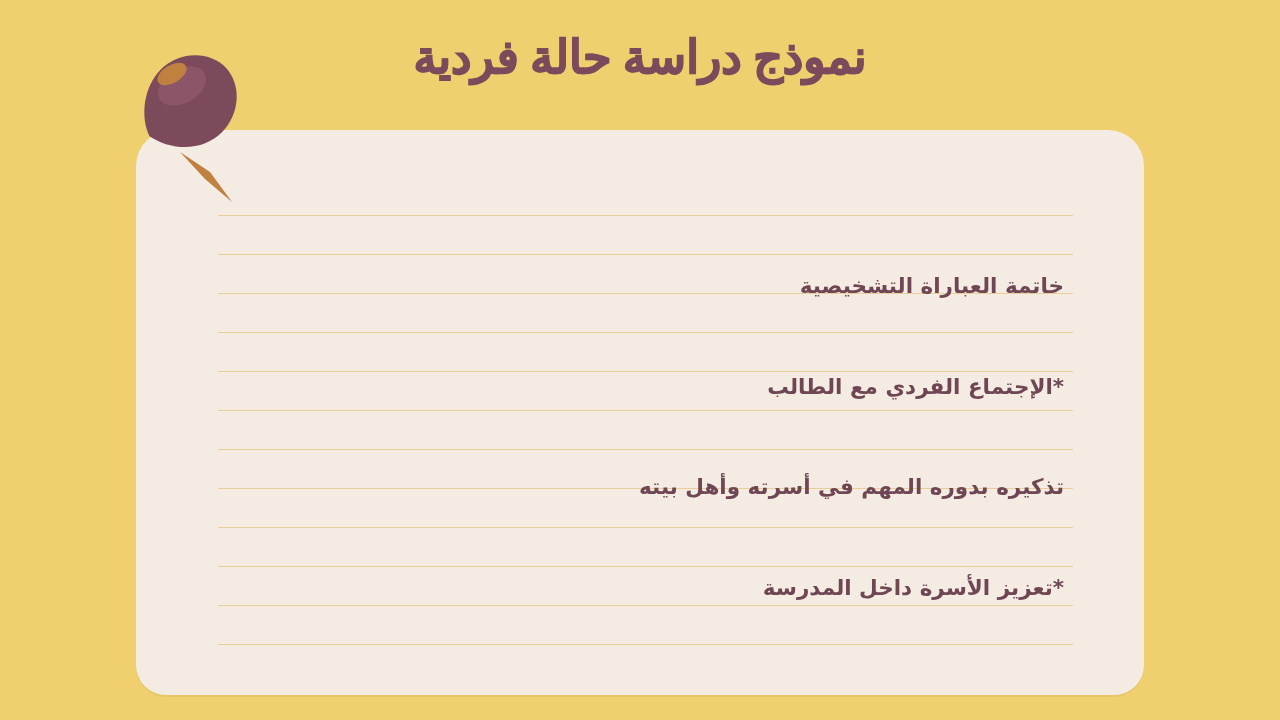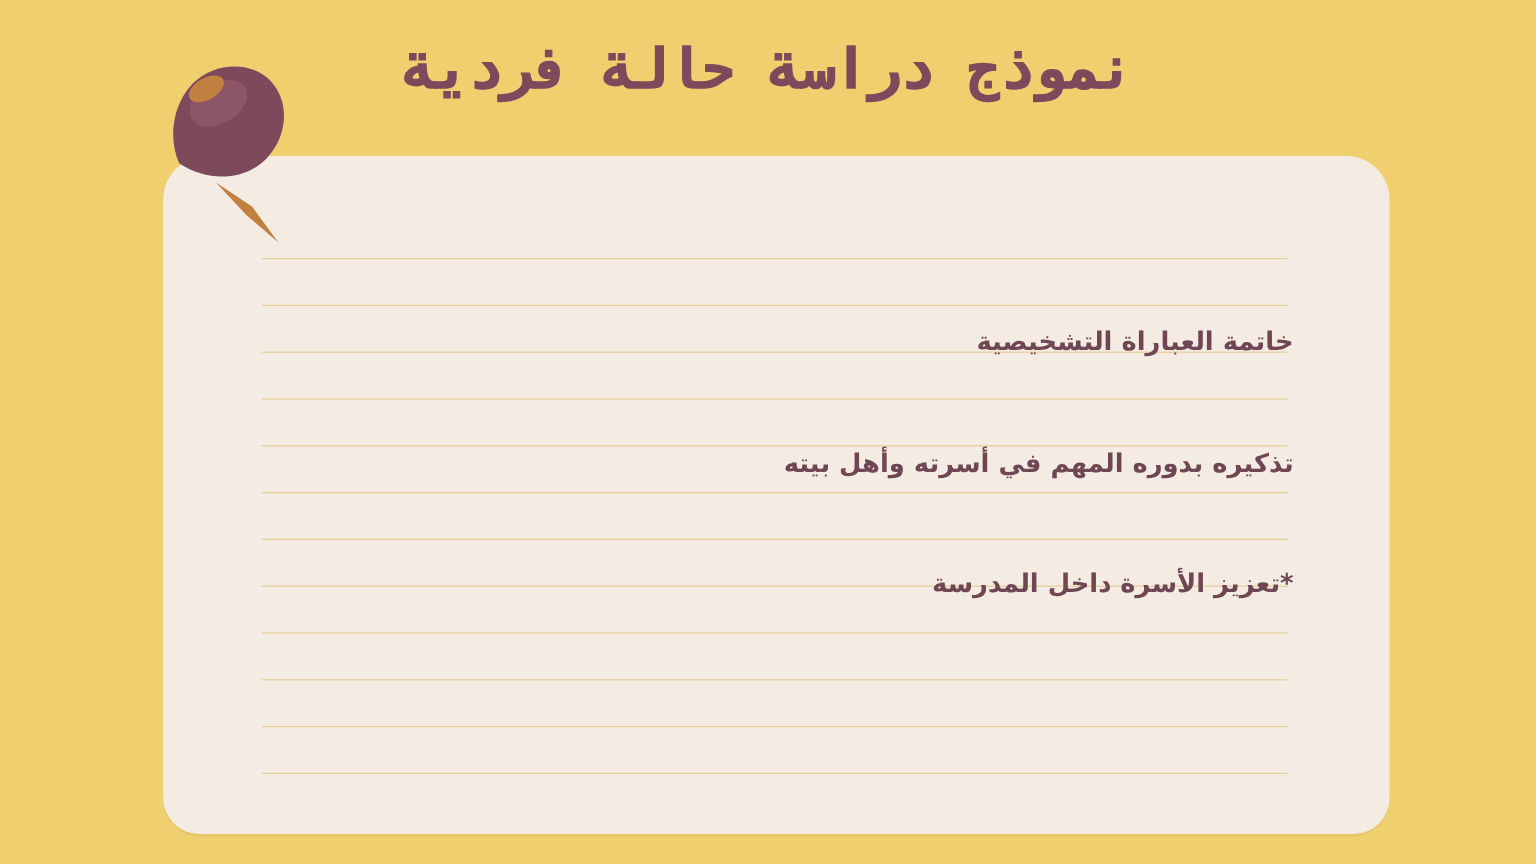--- a/index.html
+++ b/index.html
@@ -21,42 +21,41 @@
     overflow: hidden;
   }
 
   
   .title {
     position: absolute;
     top: 30px;
     left: 0;
     width: 1280px;
     text-align: center;
-    font-family: Liberation Mono, monospace;
+    font-family: Liberation Serif, serif;
     font-size: 46px;
     font-weight: bold;
     color: #7d4a5c;
     letter-spacing: 0px;
     direction: rtl;
     text-shadow: 0 0 0 #7d4a5c;
     -webkit-text-stroke: 1.2px #7d4a5c;
   }
 
   
   .paper {
     position: absolute;
     left: 136px;
     top: 130px;
     width: 1008px;
     height: 565px;
     background: #f4ece3;
     border-radius: 36px 36px 30px 30px;
     box-shadow: 0 2px 0 rgba(0,0,0,0.04);
     overflow: hidden;
-    padding-left: 14px;
   }
   
   .rules {
     position: absolute;
     inset: 0;
     pointer-events: none;
   }
   .rules .line {
     position: absolute;
     left: 82px;
@@ -112,20 +111,21 @@
       <div class="line" style="top:319px"></div>
       <div class="line" style="top:358px"></div>
       <div class="line" style="top:397px"></div>
       <div class="line" style="top:436px"></div>
       <div class="line" style="top:475px"></div>
       <div class="line" style="top:514px"></div>
     </div>
 
     <div class="body-text">
       <p>خاتمة العباراة التشخيصية</p>
+      <p>*الإجتماع الفردي مع الطالب</p>
       <p>تذكيره بدوره المهم في أسرته وأهل بيته</p>
       <p>*تعزيز الأسرة داخل المدرسة</p>
       
       
       
       
     </div>
   </div>
 
   <svg class="pin" viewBox="0 0 140 170">

